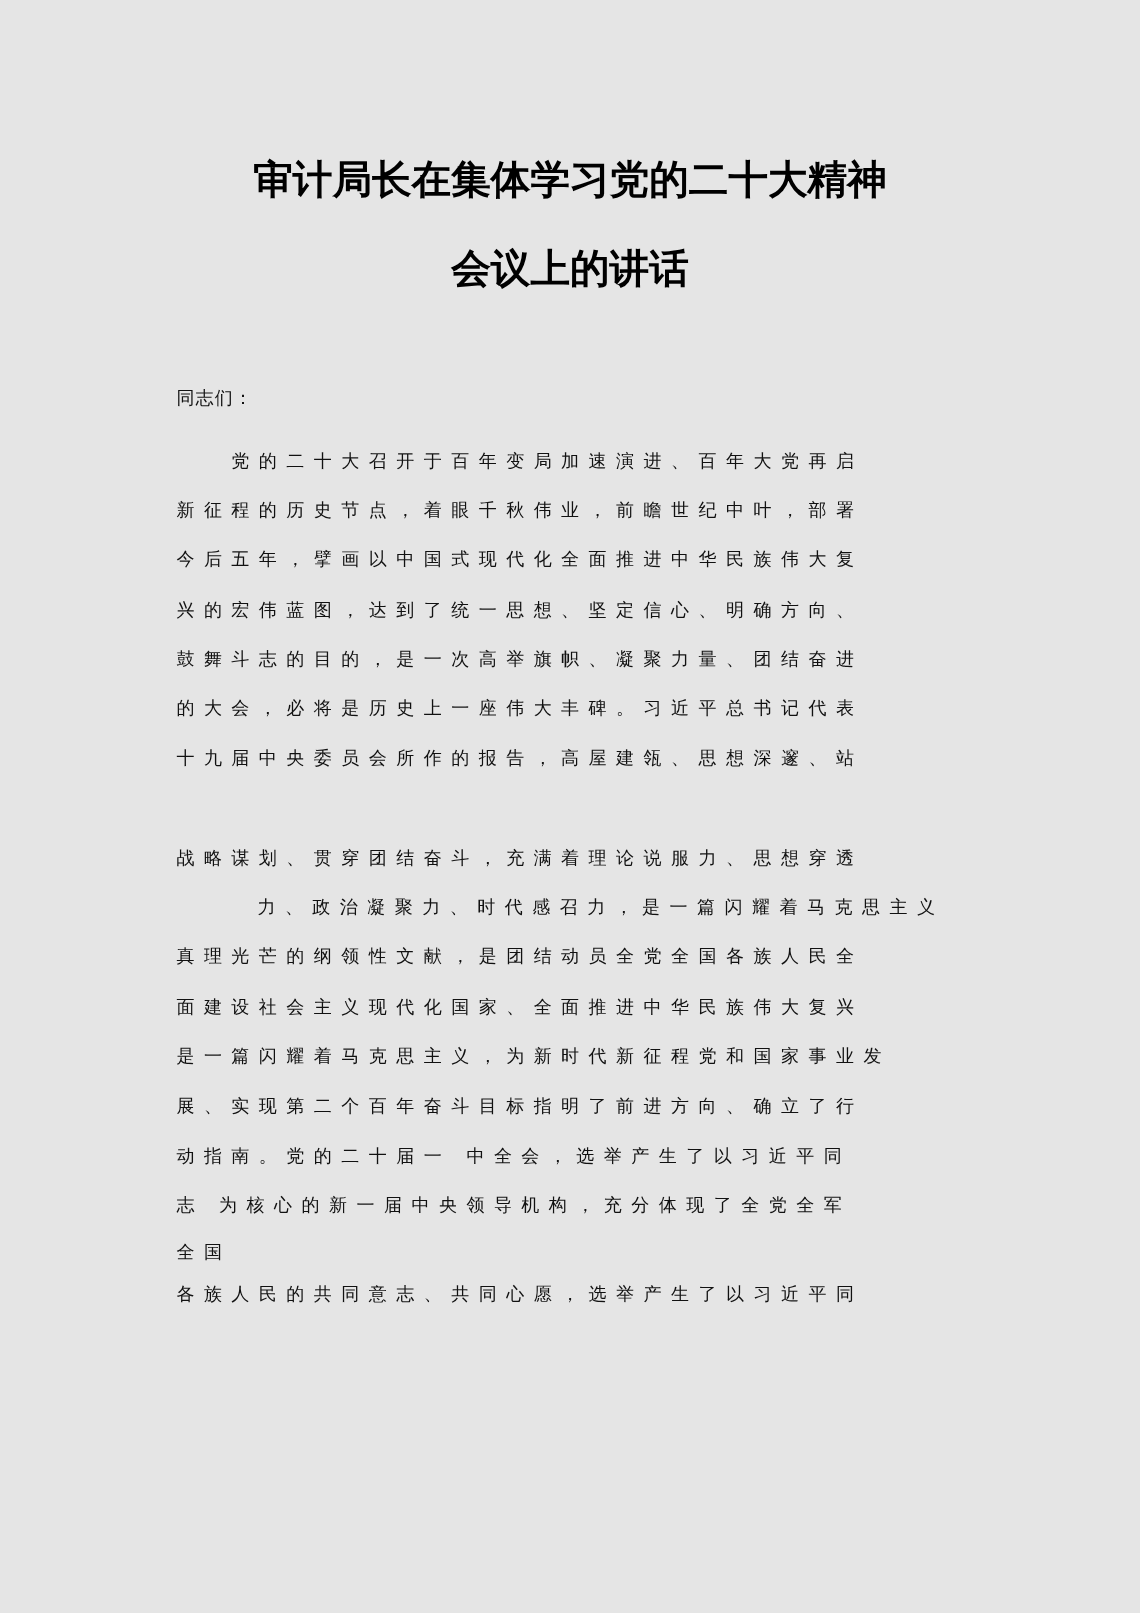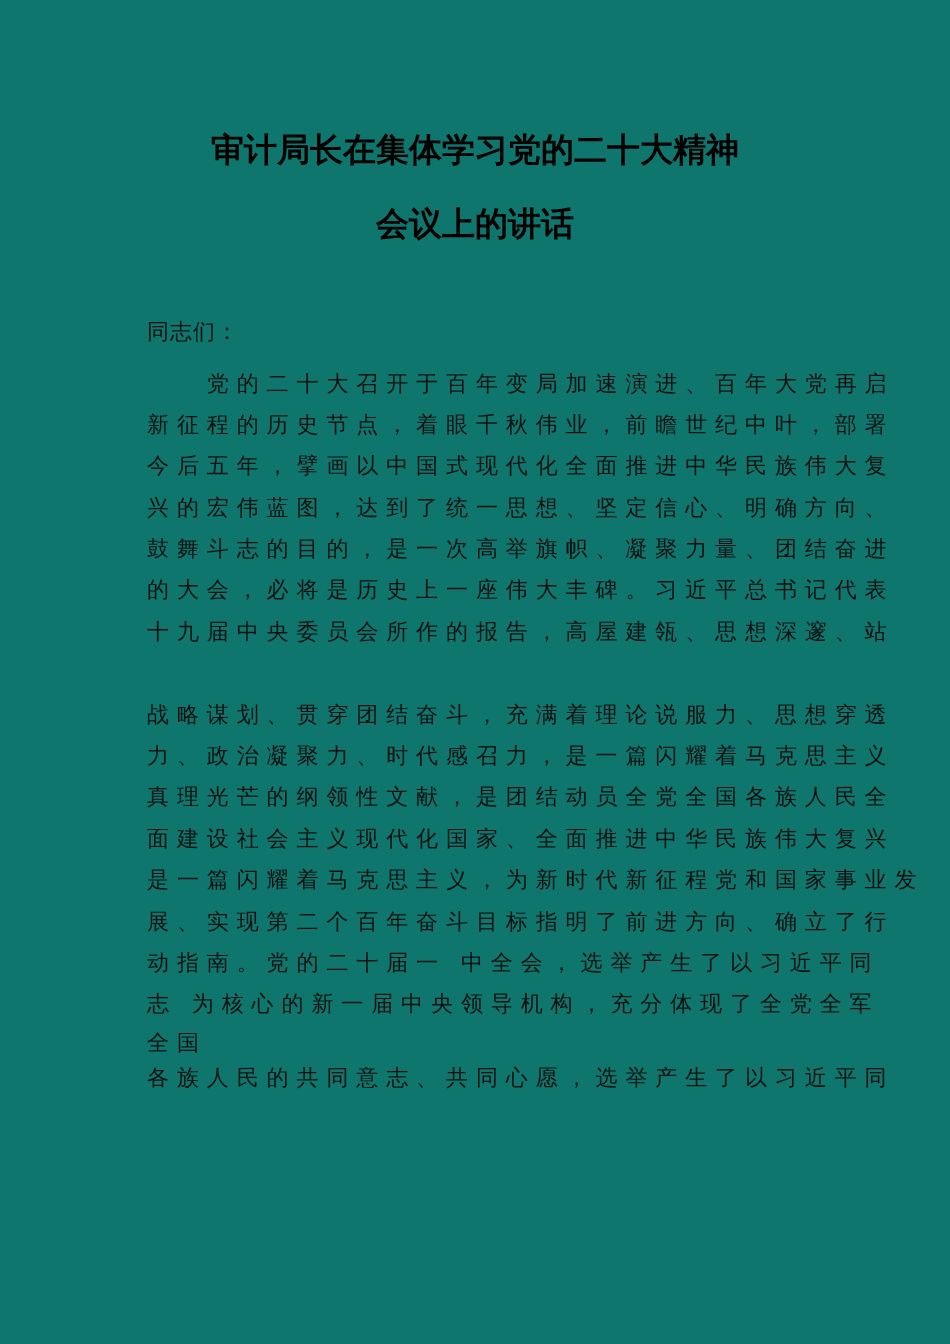--- a/index.html
+++ b/index.html
@@ -12,21 +12,21 @@
       height: 1344px;
       position: relative;
       overflow: hidden;
       color: #111111;
     }
     .page {
       position: absolute;
       left: 0; top: 0;
       width: 950px;
       height: 1344px;
-      background: #0f766e;
+      background: #e5e5e5;
       text-decoration: underline;
     }
     .title-line {
       position: absolute;
       left: 0;
       width: 950px;
       text-align: center;
       font-family: "DejaVu Sans", sans-serif;
       font-weight: bold;
       font-size: 33px;
@@ -34,21 +34,21 @@
       letter-spacing: 0px;
       color: #000000;
     }
     .title-line.l1 { top: 130px; }
     .title-line.l2 { top: 204px; }
     .body-line {
       position: absolute;
       left: 147px;
       width: 640px;
       font-family: "DejaVu Serif", serif;
-      font-size: 22px;
+      font-size: 15px;
       line-height: 30px;
       letter-spacing: 7.9px;
       white-space: nowrap;
       color: #111111;
     }
     .salutation {
       letter-spacing: 1px;
     }
   </style>
 </head>

